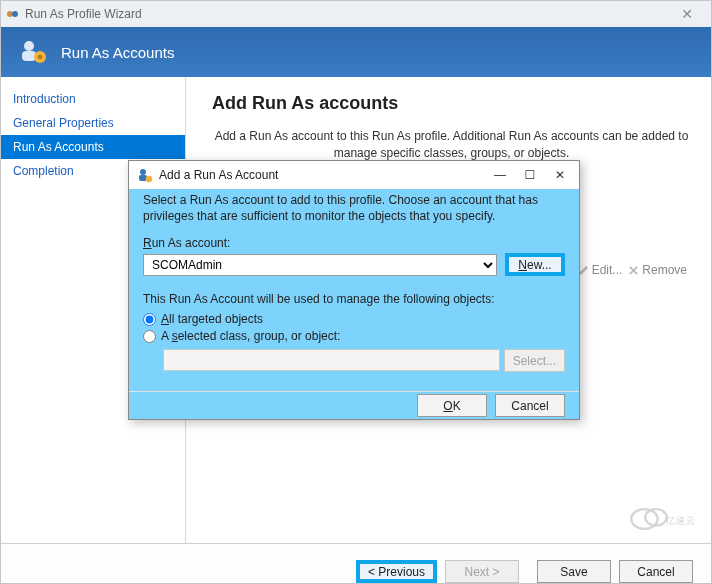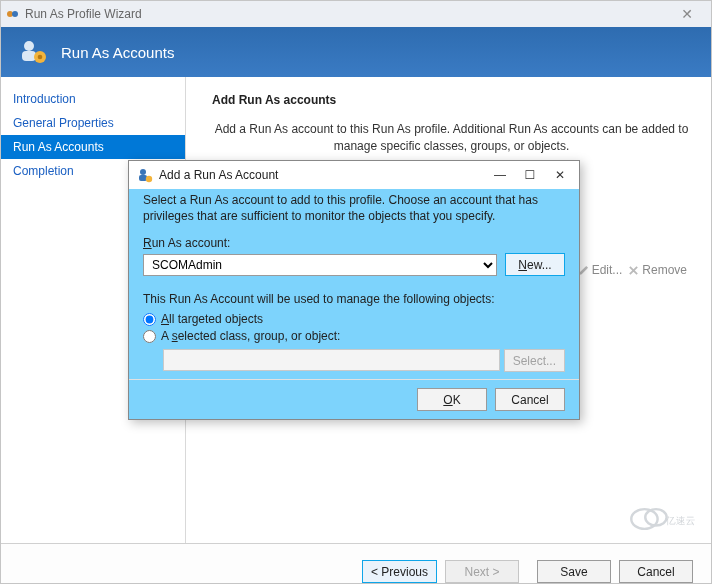--- a/index.html
+++ b/index.html
@@ -35,21 +35,21 @@
   }
   .sidebar-item {
     display:block; padding:5px 12px; color:#1a5fc2; cursor:pointer;
   }
   .sidebar-item.active {
     background:#0078d7; color:#fff;
   }
   .main {
     flex:1; padding:16px 20px 0 26px; position:relative;
   }
-  .main h2 { font-size:12px; font-weight:600; margin:0 0 14px 0; color:#222;}
+  .main h2 { font-size:18px; font-weight:600; margin:0 0 14px 0; color:#222;}
   .main .desc { color:#333; line-height:1.4; margin-bottom:12px;text-align:center; }
 
   .main-actions {
     position:absolute; right:24px; top:186px; display:flex; gap:6px;
     color:#555;
   }
   .main-actions .act { display:flex; align-items:center; gap:3px; color:#888;}
   .main-actions .act svg { width:11px; height:11px; }
 
   
@@ -57,21 +57,21 @@
     height:40px; border-top:1px solid #d0d0d0; display:flex;
     justify-content:flex-end; align-items:flex-end; padding-right:18px; gap:8px;
     background:#fdfdfd;
   }
   .btn {
     min-width:74px; height:23px; border:1px solid #9a9a9a; background:#f3f3f3;
     color:#222; display:inline-flex; align-items:center; justify-content:center;
     cursor:pointer; padding:0 8px;
   }
   .btn:disabled, .btn.disabled { color:#a2a2a2; border-color:#c6c6c6; background:#efefef; cursor:default;}
-  .btn.selected { border:1px solid #0ea5e9; background:#eaf3fb;}
+  .btn.selected { border:4px solid #0ea5e9; background:#eaf3fb;}
 
   
   .modal {
     position:absolute; left:128px; top:160px; width:452px; height:260px;
     background:#7dd3fc; border:1px solid #888; box-shadow:3px 3px 10px rgba(0,0,0,0.25);
     display:flex; flex-direction:column;
   }
   .modal-title {
     height:28px; display:flex; align-items:center; padding:0 4px 0 8px;
     background:#fff;
@@ -91,21 +91,21 @@
   }
   .usedfor { margin-top:16px; margin-bottom:6px; }
   .radio-row { display:flex; align-items:center; gap:5px; margin:3px 0;}
   .radio-row input { margin:0; }
   .object-row { display:flex; gap:4px; margin-top:6px; }
   .object-row .obj-input {
     flex:1; height:22px; border:1px solid #c9c9c9; background:#f4f4f4; margin-left:20px;
   }
 
   .modal-footer {
-    height:40px; display:flex; justify-content:flex-end; align-items:center;
+    height:28px; display:flex; justify-content:flex-end; align-items:center;
     gap:8px; padding:0 14px; border-top:1px solid #e1e1e1;
   }
   .und { text-decoration: underline; }
 
   
   .watermark {
     position:absolute; right:10px; bottom:48px; width:74px; height:34px;
     opacity:.92; pointer-events:none;
   }
 </style>

